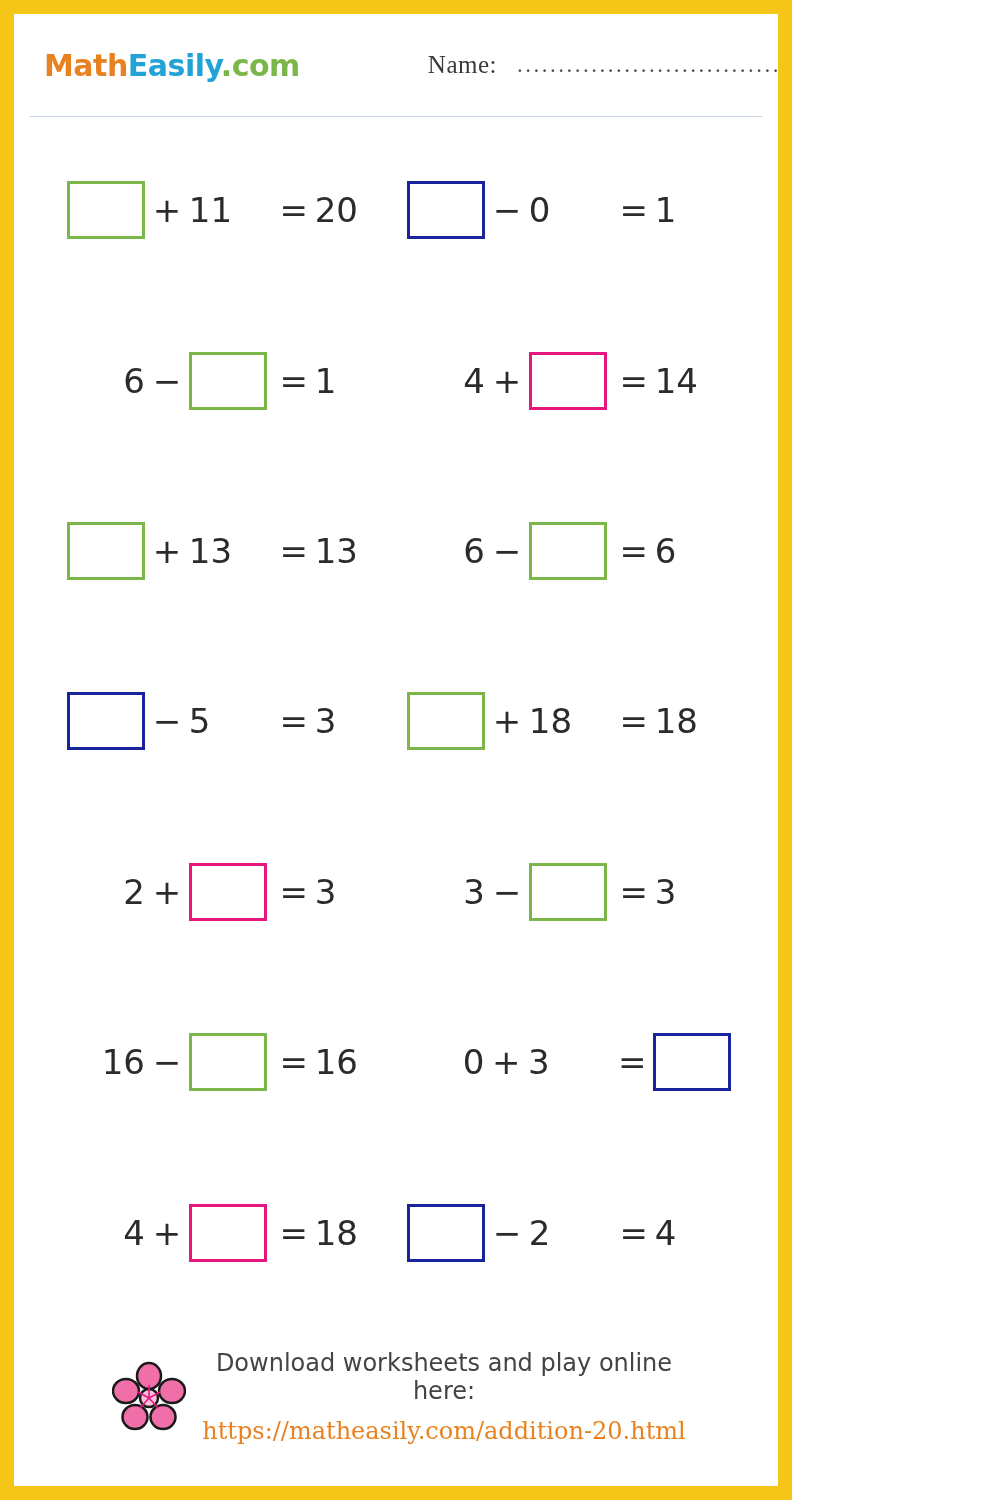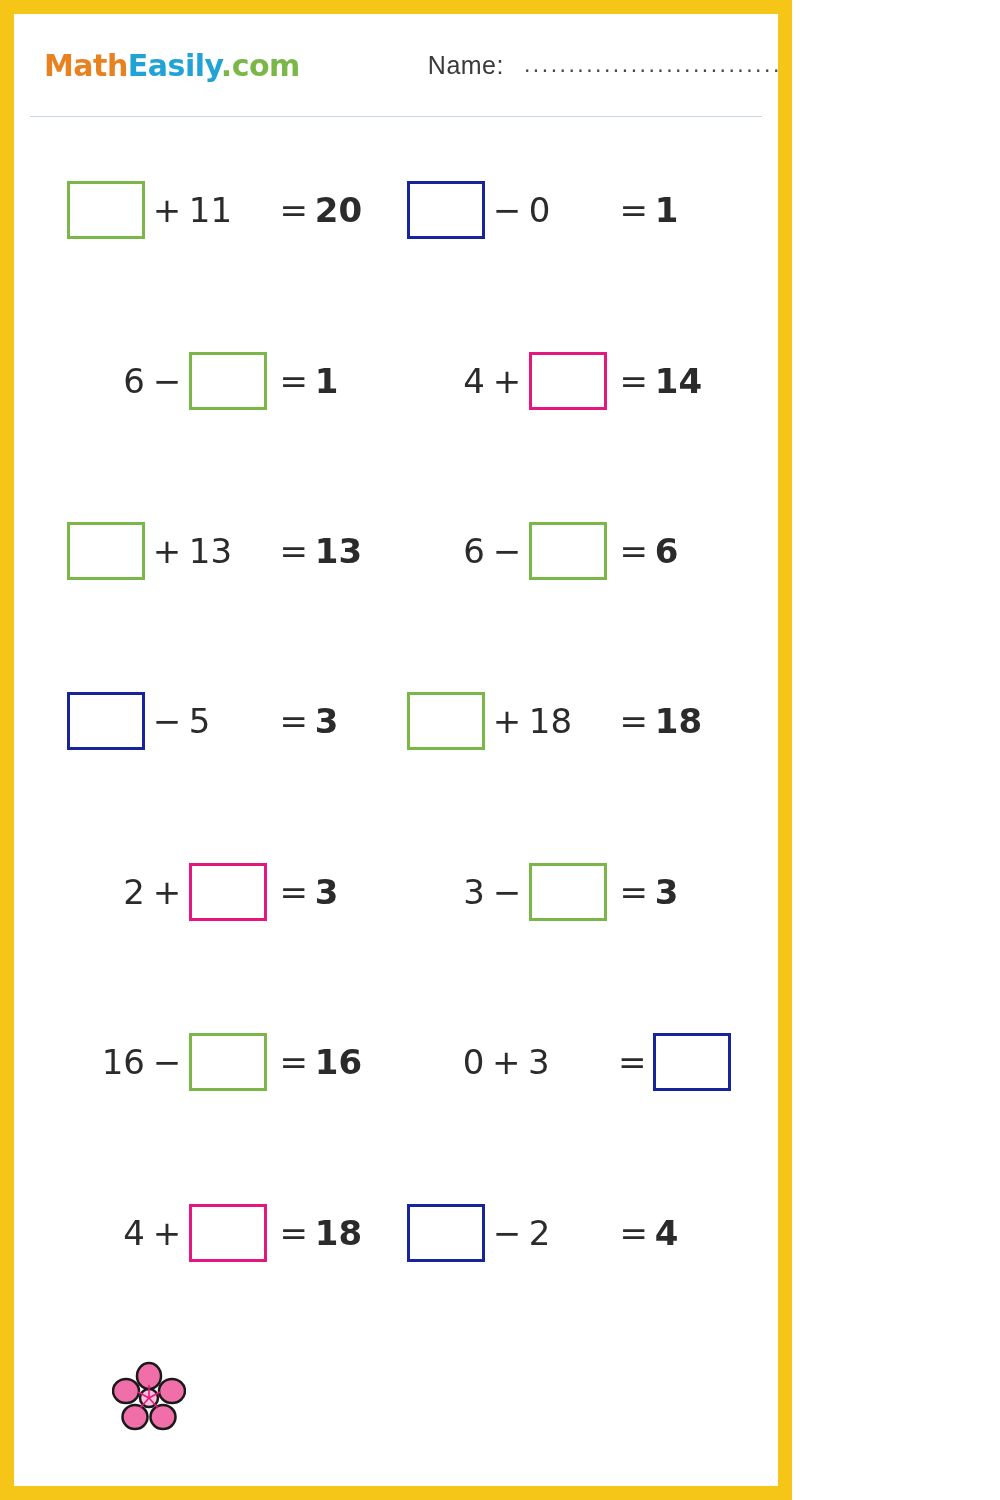--- a/index.html
+++ b/index.html
@@ -45,24 +45,24 @@
     letter-spacing: -0.5px;
     white-space: nowrap;
   }
   .logo .part-math { color: #e8811f; }
   .logo .part-easily { color: #22a3d6; }
   .logo .part-com { color: #7ab648; }
 
   .name-block {
     margin-left: 128px;
     display: flex;
-    align-items: flex-start;
+    align-items: center;
     color: #3a3a3a;
     font-size: 25px;
-    font-family: Liberation Sans, sans-serif;
+    font-family: Liberation Serif, serif;
     gap: 12px;
   }
   .name-label { letter-spacing: 0.5px; }
   .name-dots {
     margin-left: 8px;
     letter-spacing: 2.5px;
     font-size: 23px;
     color: #4a4a4a;
   }
 
@@ -122,21 +122,21 @@
     font-size: 34px;
     color: #2b2b2b;
     font-family: "DejaVu Sans", sans-serif;
     line-height: 1;
   }
   
   .c-a { width: 88px; justify-content: flex-end; }
   .c-op { width: 46px; }
   .c-b { width: 88px; justify-content: flex-start; align-items: center; }
   .c-eq { width: 44px; }
-  .c-r { width: 80px; justify-content: flex-start; font-weight: bold; }
+  .c-r { width: 80px; justify-content: flex-start; }
 
   .box {
     width: 78px;
     height: 58px;
     box-sizing: border-box;
     background: #ffffff;
     border: 3px solid #7ab648;
   }
   .box.green { border-color: #7ab648; }
   .box.blue  { border-color: #17249c; }
@@ -475,16 +475,20 @@
           </g>
           <g stroke="#e5177f" stroke-width="1.6">
             <line x1="37" y1="38" x2="37" y2="25"></line>
             <line x1="37" y1="38" x2="48" y2="32"></line>
             <line x1="37" y1="38" x2="46" y2="48"></line>
             <line x1="37" y1="38" x2="28" y2="48"></line>
             <line x1="37" y1="38" x2="26" y2="32"></line>
           </g>
         </svg>
       </div>
+      <div class="footer-text">
+        <div class="footer-line1">Download worksheets and play online here:</div>
+        <div class="footer-line2">https://matheasily.com/addition-20.html</div>
+      </div>
     </div>
 
   </div>
 </div>
 
 </body></html>

